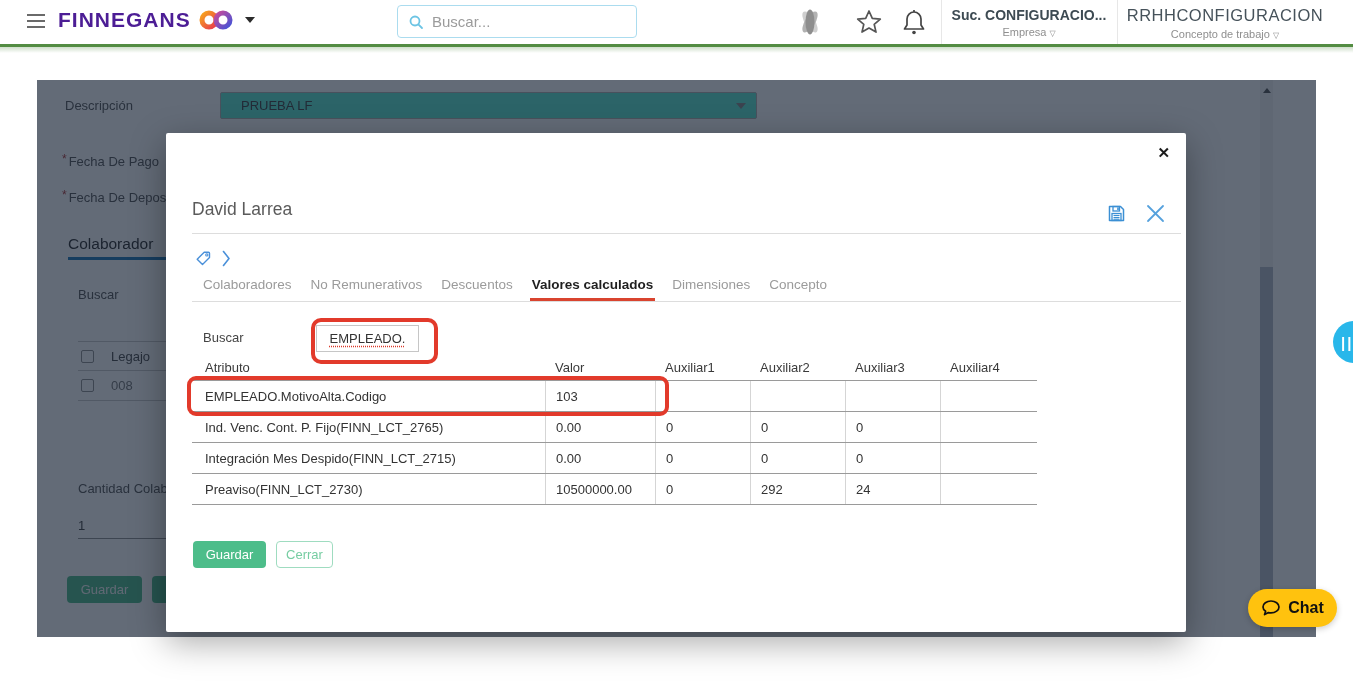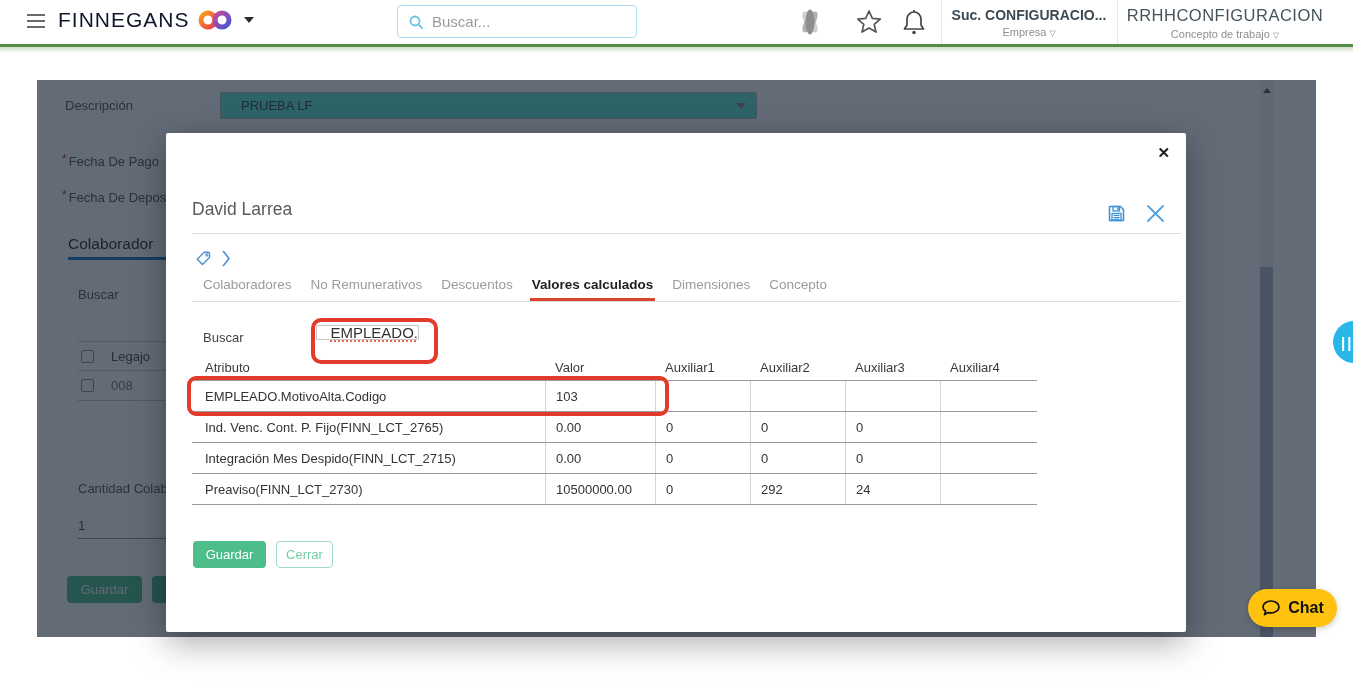--- a/index.html
+++ b/index.html
@@ -6,21 +6,21 @@
   html,body { width:1353px; height:689px; }
   body {
     position:relative; overflow:hidden; background:#fff;
     font-family:"Liberation Sans", sans-serif; color:#333;
   }
   
   .topbar { position:absolute; left:0; top:0; width:1353px; height:44px; background:#fff; z-index:30; }
   .hamburger { position:absolute; left:27px; top:14px; width:18px; height:14px; cursor:pointer; }
   .hamburger span { display:block; height:2px; background:#6a6a6a; margin-bottom:4px; }
   .logo-wrap { position:absolute; left:58px; top:8px; display:flex; align-items:center; gap:8px; }
-  .logo-text { font-size:21px; font-weight:400; letter-spacing:1px; color:#0f172a; }
+  .logo-text { font-size:21px; font-weight:700; letter-spacing:1px; color:#4c1d95; }
   .logo-caret { width:0; height:0; border-left:5px solid transparent; border-right:5px solid transparent; border-top:6px solid #2b2b2b; margin-left:2px; }
   .searchbox { position:absolute; left:397px; top:5px; width:240px; height:33px;
     border:1px solid #abdcef; border-radius:4px; display:flex; align-items:center; padding:12px 10px; gap:8px; background:#fff; }
   .searchbox input { border:none; outline:none; font-size:15px; color:#666; width:180px; font-family:inherit; }
   .searchbox input::placeholder { color:#9b9b9b; }
   .hdr-ico { position:absolute; top:6px; }
   .hdr-sep { position:absolute; top:0; width:1px; height:44px; background:#e7e7e7; }
   .ctx-block { position:absolute; top:0; height:44px; text-align:center; }
   .ctx-name { font-size:14px; color:#3d4a52; font-weight:600; margin-top:7px; white-space:nowrap; }
   .ctx-name.big { font-size:16.5px; font-weight:400; color:#46525a; letter-spacing:.5px; margin-top:6px; }
@@ -66,22 +66,22 @@
   .icon-save { position:absolute; left:941px; top:71px; cursor:pointer; }
   .icon-bluex { position:absolute; left:979px; top:70px; cursor:pointer; }
   .m-divider { position:absolute; left:26px; top:100px; width:989px; height:1px; background:#ddd; }
   .tagrow { position:absolute; left:29px; top:117px; display:flex; align-items:center; gap:10px; }
   .tabs { position:absolute; left:37px; top:144px; display:flex; gap:19px; }
   .tab { font-size:13.5px; color:#9b9b9b; cursor:pointer; position:relative; padding-bottom:9px; }
   .tab.active { color:#1f1f1f; font-weight:600; }
   .tab.active::after { content:""; position:absolute; left:-2px; right:-2px; bottom:0; height:3px; background:#d9442f; }
   .tabs-divider { position:absolute; left:26px; top:168px; width:989px; height:1px; background:#ddd; }
   .m-buscar-label { position:absolute; left:37px; top:197px; font-size:13px; color:#444; }
-  .emp-input { position:absolute; left:150px; top:192px; width:103px; height:15px; border:1px solid #c6c6c6;
-    display:flex; align-items:center; justify-content:flex-end; font-size:15px; color:#333; background:#fff; }
+  .emp-input { position:absolute; left:150px; top:192px; width:103px; height:27px; border:1px solid #c6c6c6;
+    display:flex; align-items:center; justify-content:center; font-size:13px; color:#333; background:#fff; }
   .emp-input span { text-decoration-line:underline; text-decoration-style:dotted; text-decoration-color:#d93a2b; text-underline-offset:3px; }
   .ann-rect { position:absolute; border:4px solid #e23a2b; border-radius:10px; z-index:12; pointer-events:none; }
   .ann-1 { left:145px; top:185px; width:127px; height:46px; }
   .ann-2 { left:21px; top:243px; width:482px; height:40px; border-radius:9px; }
   .m-table { position:absolute; left:26px; top:222px; width:845px; }
   .m-trow { display:grid; grid-template-columns:353px 110px 95px 95px 95px 97px; }
   .m-thead { height:26px; border-bottom:1px solid #9a9a9a; }
   .m-thead .m-cell { font-size:13px; color:#3a3a3a; }
   .m-tbody-row { height:31px; border-bottom:1px solid #9a9a9a; }
   .m-cell { display:flex; align-items:center; padding-left:10px; font-size:13px; color:#333; white-space:nowrap; overflow:hidden; }

